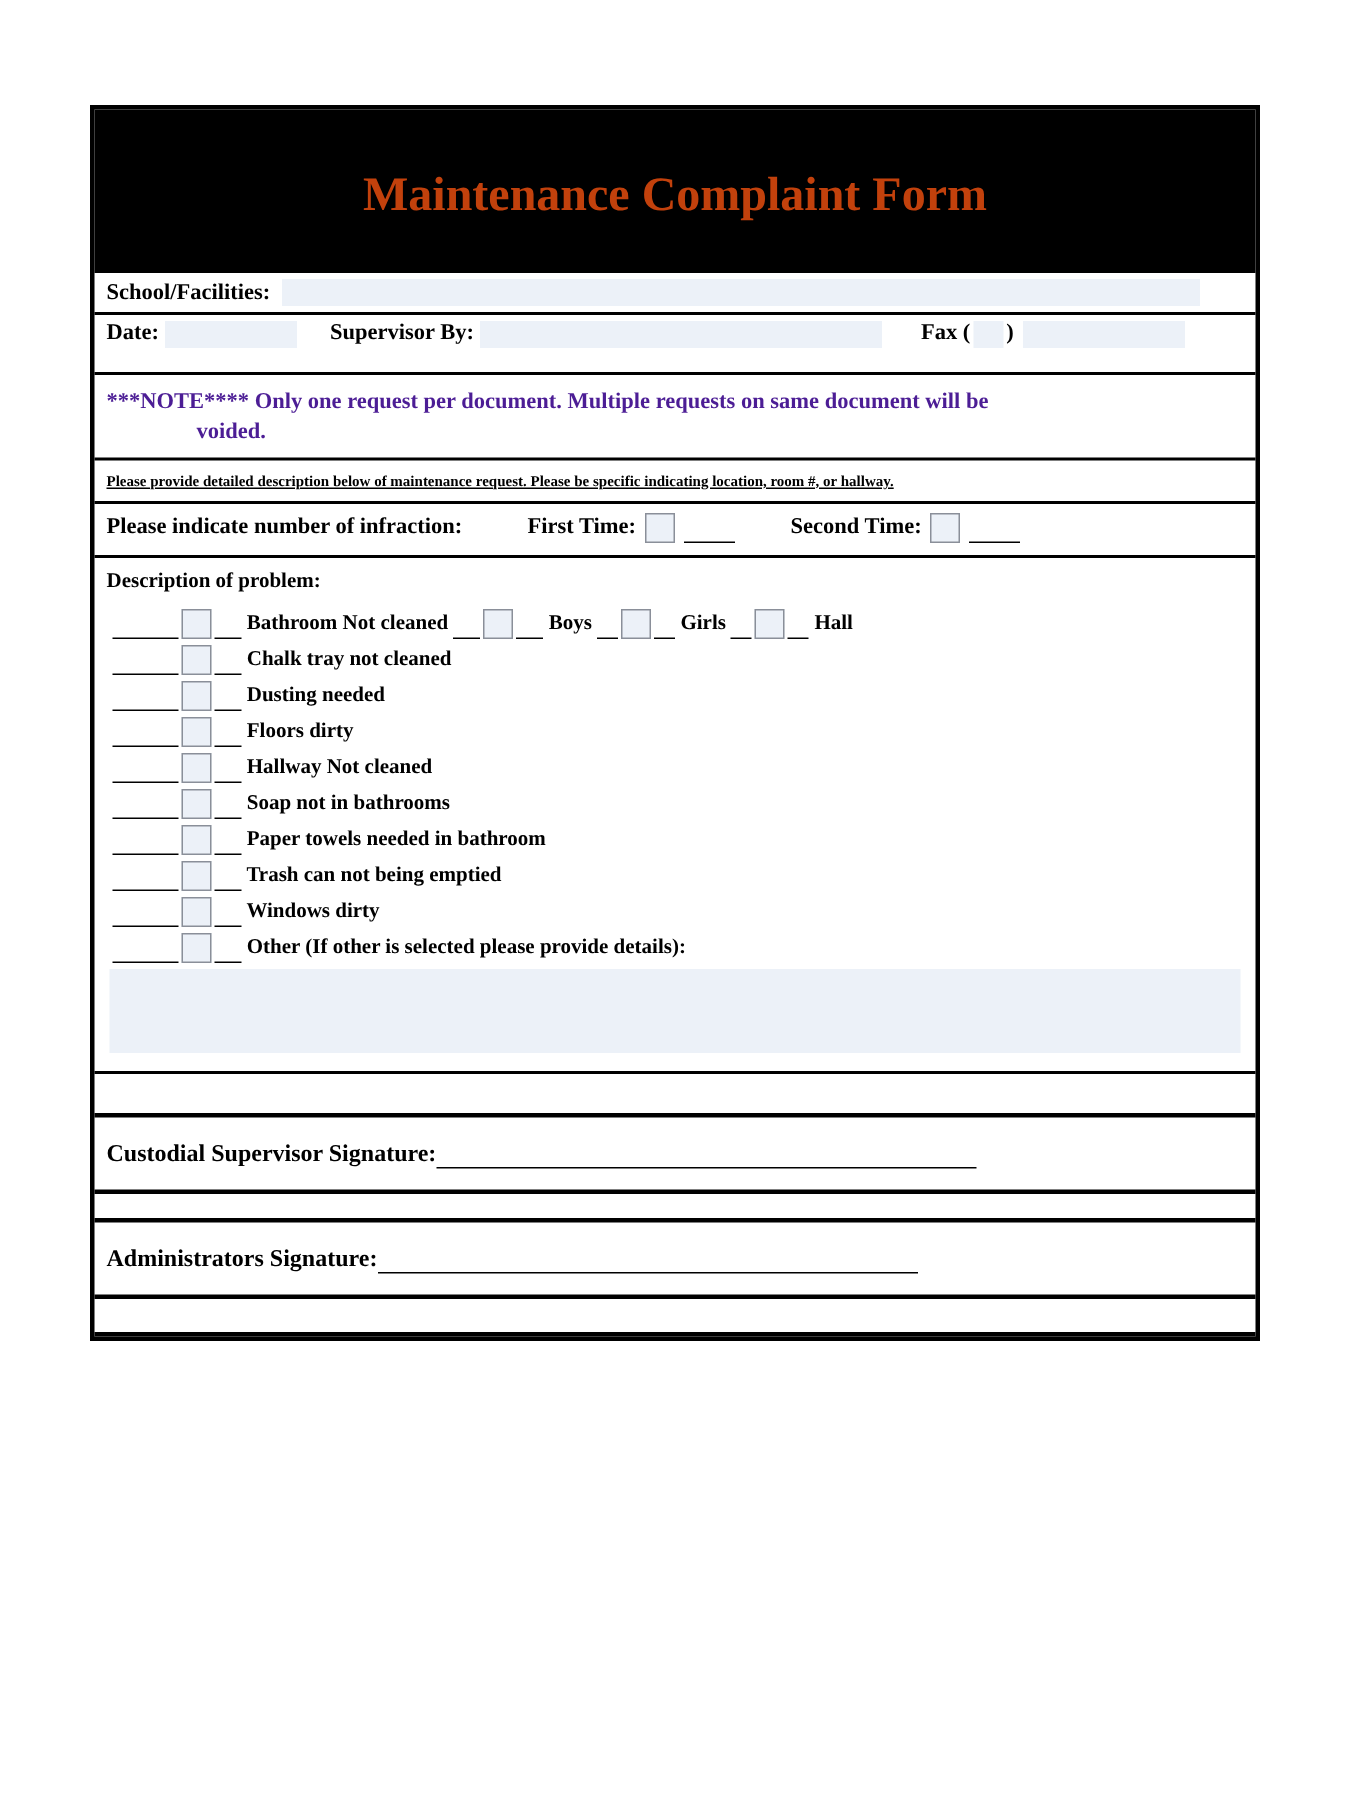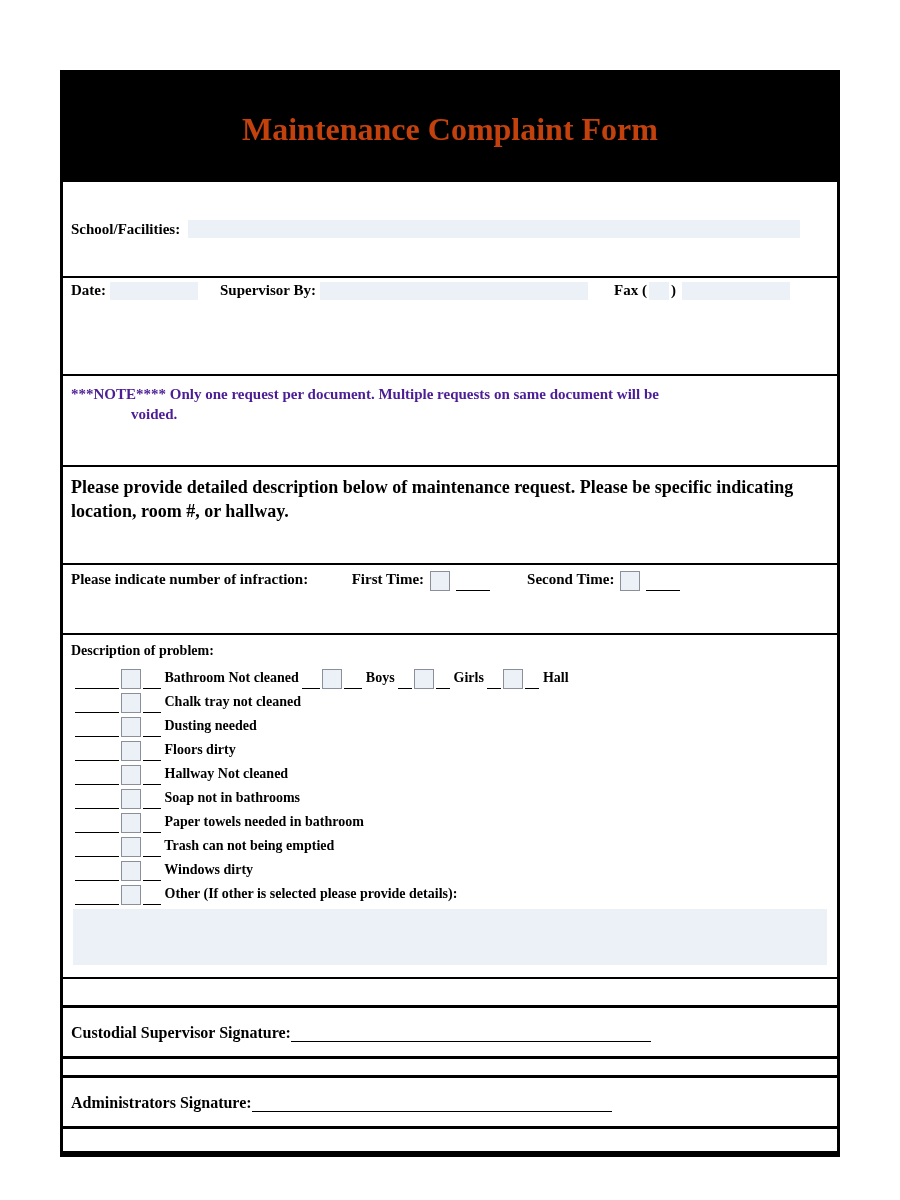--- a/index.html
+++ b/index.html
@@ -1,41 +1,41 @@
 <!DOCTYPE html>
 <html><head>
 <meta charset="utf-8">
 <style>
   html,body{margin:0;padding:0;background:#fff;font-family:"Times New Roman",Times,serif;color:#000;}
   .page{width:900px;height:1200px;position:relative;box-sizing:border-box;padding:70px 60px 0 60px;}
   .form{border:3px solid #000;box-sizing:border-box;}
   .header{background:#000;color:#c2410c;text-align:center;font-weight:bold;font-size:32px;padding:38px 0 34px 0;}
-  .row{border-top:2px solid #000;padding:4px 8px 4px 8px;font-size:15px;font-weight:bold;box-sizing:border-box;margin-top:34px;}
+  .row{border-top:2px solid #000;padding:4px 8px 4px 8px;font-size:15px;font-weight:bold;box-sizing:border-box;}
   .row.first{border-top:0;}
   .row.small{padding-top:4px;padding-bottom:4px;}
   .row.note{color:#4c1d95;font-weight:bold;font-size:15px;line-height:1.35;padding:8px 8px 6px 8px;}
   .row.note .indent{padding-left:60px;display:block;}
-  .row.instr{font-weight:bold;font-size:18px;line-height:1.35;padding:8px 8px 6px 8px;}
+  .row.instr{font-weight:bold;font-size:10px;line-height:1.35;padding:8px 8px 6px 8px;text-decoration:underline;}
   .row.pad{padding:6px 8px 8px 8px;}
   .field{display:inline-block;background:#ecf1f8;height:18px;vertical-align:bottom;}
   .chk{display:inline-block;width:18px;height:18px;border:1px solid #8a8f99;background:#ecf1f8;vertical-align:middle;margin:0 2px;}
   .uline{display:inline-block;border-bottom:1px solid #000;height:14px;vertical-align:bottom;}
   .probs{padding:8px 8px 10px 8px;font-size:14px;font-weight:bold;}
   .line{margin:4px 0 4px 4px;white-space:nowrap;}
   .line .lead{display:inline-block;width:44px;border-bottom:1px solid #000;height:14px;vertical-align:bottom;}
   .line .after{display:inline-block;width:18px;border-bottom:1px solid #000;height:14px;vertical-align:bottom;}
   .bigfield{background:#ecf1f8;height:56px;margin:4px 2px 2px 2px;}
   .gap{height:26px;border-top:2px solid #000;}
   .sig{border-top:3px solid #000;padding:16px 8px 14px 8px;font-size:16px;font-weight:bold;font-family:Liberation Serif, serif;}
   .sig .sl{display:inline-block;border-bottom:1px solid #000;width:360px;height:14px;vertical-align:bottom;}
   .tinygap{height:16px;border-top:3px solid #000;}
   .tinygap2{height:22px;border-top:3px solid #000;}
   
   .meta{display:flex;align-items:flex-start;gap:0;}
-  .tall{height:64px;}
+  .tall{height:40px;}
 </style>
 </head>
 <body>
 
 <div class="page">
   <div class="form">
 
     <div class="header">Maintenance Complaint Form</div>
 
     <div class="row small first">

